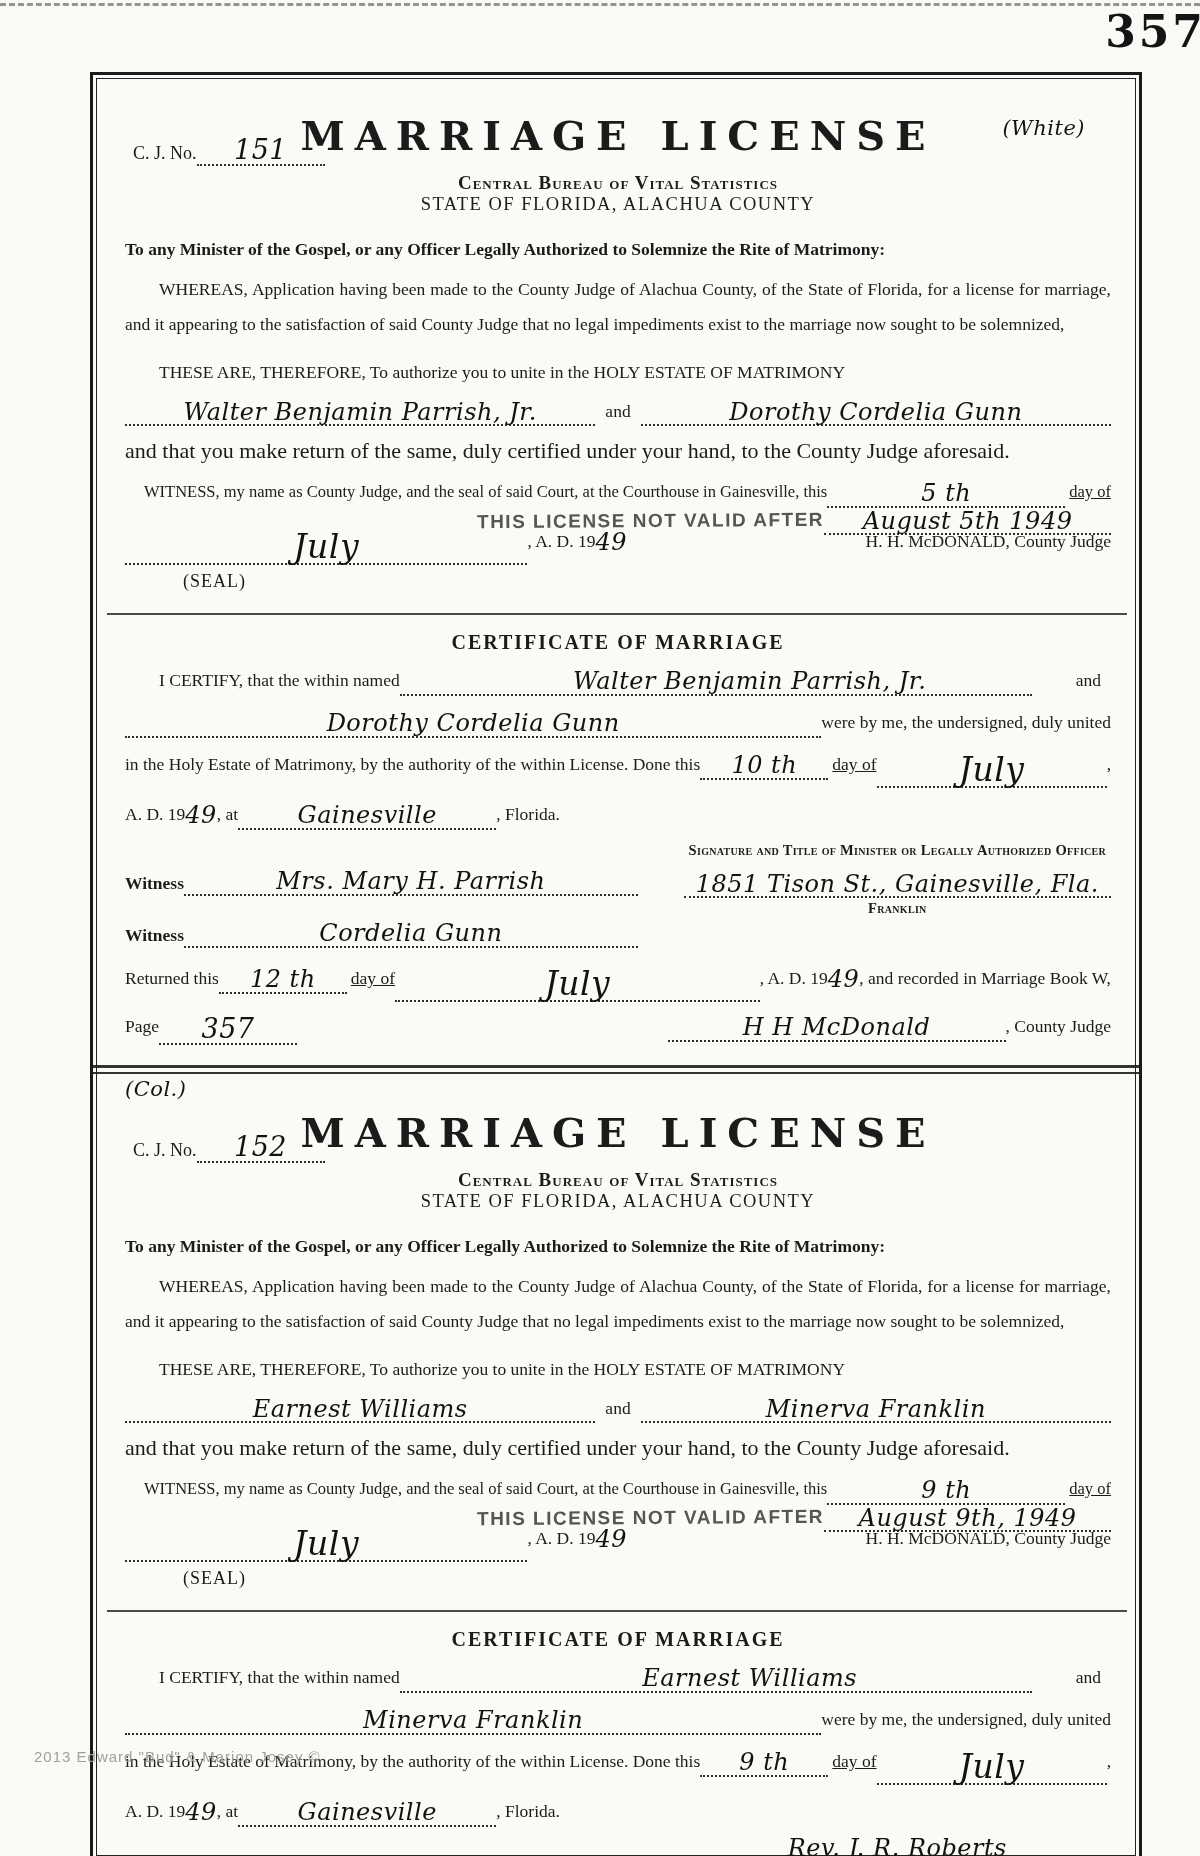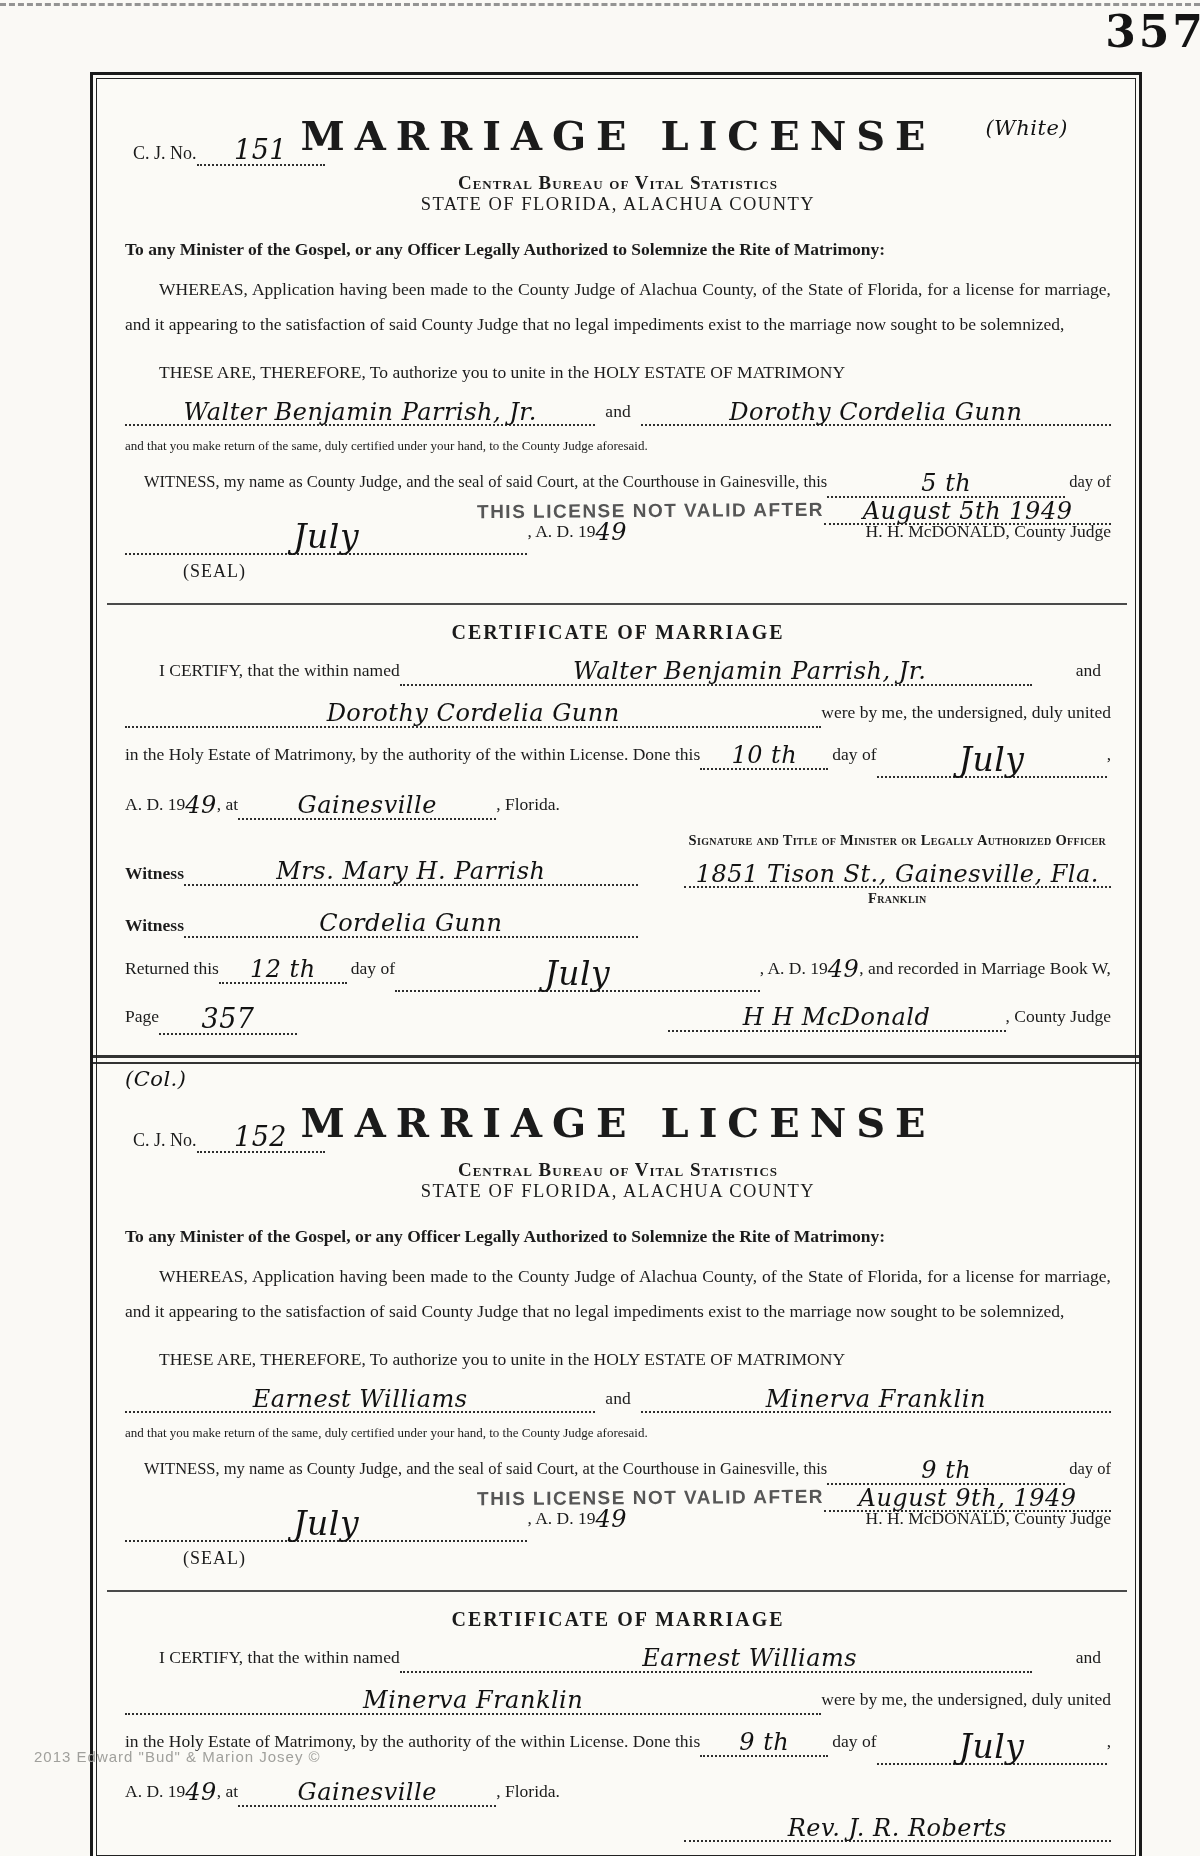--- a/index.html
+++ b/index.html
@@ -15,21 +15,21 @@
     position:absolute;top:6px;right:-6px;
     font-size:44px;font-weight:700;letter-spacing:3px;color:#141414;
     font-family:"DejaVu Serif",serif;
   }
   .doc{
     position:absolute;left:90px;top:72px;width:1046px;height:1784px;
     border:3px solid #1a1a1a;overflow:hidden;background:#fbfaf6;
   }
   .doc::before{content:"";position:absolute;inset:3px;border:1px solid #222;pointer-events:none;}
   section{position:relative;padding:0 28px 0 32px;}
-  .annot-abs{position:absolute;top:4px;right:71px;}
+  .annot-abs{position:absolute;top:4px;right:54px;}
   .annot-row{text-align:right;padding-right:44px;margin-top:6px;height:26px;}
   .hw{
     font-family:"DejaVu Serif",serif;font-style:italic;color:#121212;
     font-size:24px;line-height:.95;letter-spacing:.5px;white-space:nowrap;
     display:inline-block;
   }
   .hw-lg{font-size:33px;}
   .hw-md{font-size:27px;}
   .hw-sm{font-size:21px;}
   .header{position:relative;margin-top:40px;text-align:center;}
@@ -41,24 +41,24 @@
   .salutation{font-weight:700;font-size:17.5px;margin-top:24px;}
   .para{font-size:17.5px;line-height:35px;text-align:justify;margin-top:12px;}
   .indent{text-indent:34px;}
   .therefore{font-size:17.5px;margin-top:20px;text-indent:34px;}
   .row{display:flex;align-items:flex-start;}
   .fill{border-bottom:2px dotted #2e2e2e;text-align:center;padding:0 4px;}
   .f1{flex:1 1 60px;min-width:50px;}
   .spacer{flex:1;}
   .names-row{margin-top:18px;}
   .and-lbl{padding:0 10px;font-size:17.5px;flex:0 0 auto;}
-  .return-line{font-size:13px;margin-top:12px;}
+  .return-line{font-size:22px;margin-top:12px;}
   .witness-row{font-size:16.5px;margin-top:18px;white-space:nowrap;}
   .witness-row .clause{flex:0 1 auto;overflow:hidden;margin-left:19px;}
-  .dayof{flex:0 0 auto;padding-left:4px;}
+  .dayof{flex:0 0 auto;padding-left:4px;text-decoration:underline;}
   .stamp-row{margin-left:352px;margin-top:2px;margin-bottom:-4px;}
   .stamp{
     font-family:"Liberation Sans",sans-serif;font-weight:700;font-size:19px;
     letter-spacing:1.5px;color:#565656;white-space:nowrap;transform:rotate(-.4deg);
     display:inline-block;
   }
   .july-row{margin-top:0;font-size:17.5px;}
   .july-fill{flex:0 0 40%;}
   .judge-line{flex:0 0 auto;margin-left:auto;font-size:17.5px;}
   .seal{margin-top:6px;margin-left:58px;font-size:18px;letter-spacing:1px;height:28px;}

